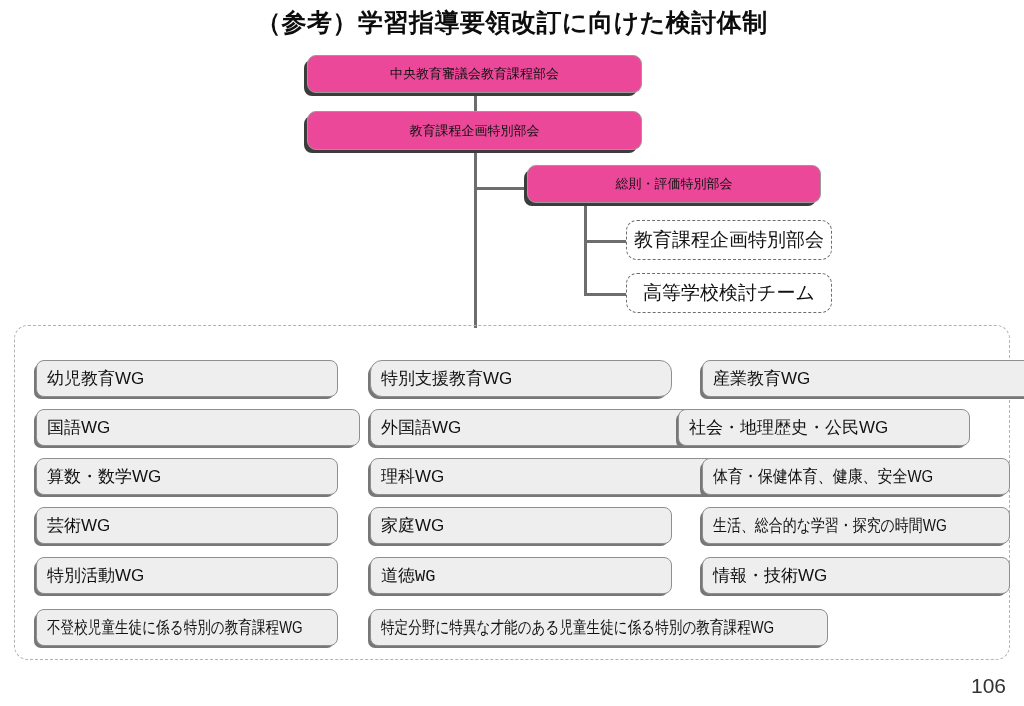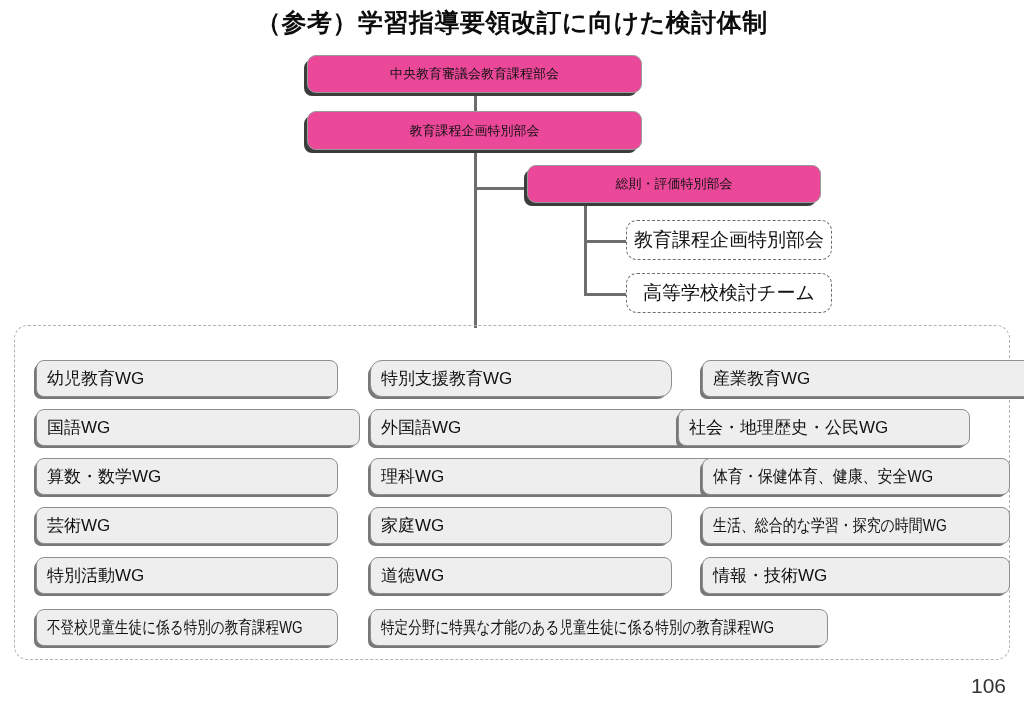--- a/index.html
+++ b/index.html
@@ -166,21 +166,21 @@
 </div>
 <div class="node wg" style="left:370px; top:409px; width:334px; height:37px;">
   <span>外国語WG</span>
 </div>
 <div class="node wg" style="left:370px; top:458px; width:356px; height:37px;">
   <span>理科WG</span>
 </div>
 <div class="node wg" style="left:370px; top:507px; width:302px; height:37px;">
   <span>家庭WG</span>
 </div>
-<div class="node wg" style="left:370px; top:557px; width:302px; height:37px;">
+<div class="node wg" style="left:370px; top:557px; width:302px; height:37px;font-family:Liberation Mono, monospace;">
   <span>道徳WG</span>
 </div>
 
 <div class="node wg" style="left:702px; top:360px; width:360px; height:37px;">
   <span>産業教育WG</span>
 </div>
 <div class="node wg" style="left:678px; top:409px; width:292px; height:37px;">
   <span>社会・地理歴史・公民WG</span>
 </div>
 <div class="node wg" style="left:702px; top:458px; width:308px; height:37px;">

